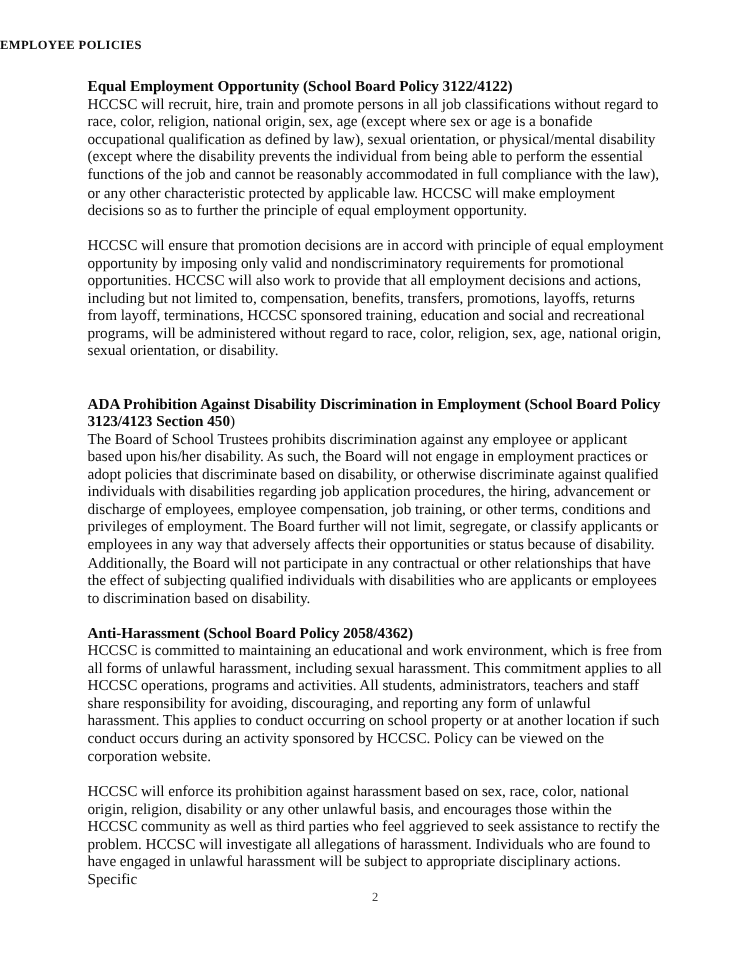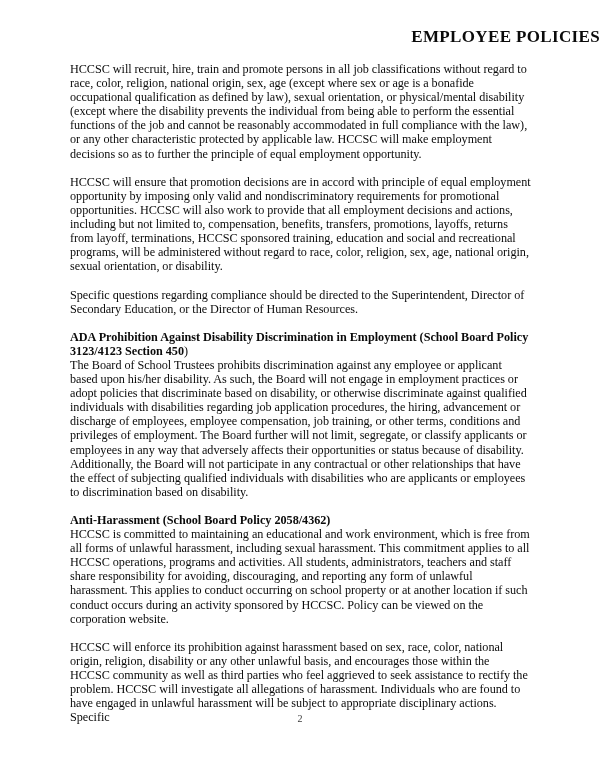--- a/index.html
+++ b/index.html
@@ -23,22 +23,22 @@
     width: 600px;
     height: 776px;
     background: #ffffff;
     overflow: hidden;
   }
   .doc-title {
     position: absolute;
     left: 0;
     top: 30px;
     width: 600px;
-    text-align: right;
-    font-size: 17px;
+    text-align: left;
+    font-size: 10px;
     font-weight: bold;
     letter-spacing: 0.35px;
     line-height: 14px;
   }
   .content {
     position: absolute;
     left: 70px;
     top: 62px;
     width: 461px;
   }
@@ -82,25 +82,27 @@
 </head>
 <body>
 
 <div class="page">
 
   <div class="doc-title">EMPLOYEE POLICIES</div>
 
   <div class="content">
 
     <div class="section">
+      <div class="heading">
+        <span>Equal Employment Opportunity (School Board Policy 3122/4122)</span><span class="paren-plain"></span>
+      </div>
       <p class="body-text">HCCSC will recruit, hire, train and promote persons in all job classifications without regard to race, color, religion, national origin, sex, age (except where sex or age is a bonafide occupational qualification as defined by law), sexual orientation, or physical/mental disability (except where the disability prevents the individual from being able to perform the essential functions of the job and cannot be reasonably accommodated in full compliance with the law), or any other characteristic protected by applicable law.  HCCSC will make employment decisions so as to further the principle of equal employment opportunity.</p>
       <div class="gap">&nbsp;</div>
       <p class="body-text">HCCSC will ensure that promotion decisions are in accord with principle of equal employment opportunity by imposing only valid and nondiscriminatory requirements for promotional opportunities.  HCCSC will also work to provide that all employment decisions and actions, including but not limited to, compensation, benefits, transfers, promotions, layoffs, returns from layoff, terminations, HCCSC sponsored training, education and social and recreational programs, will be administered without regard to race, color, religion, sex, age, national origin, sexual orientation, or disability.</p>
       <div class="gap">&nbsp;</div>
-      <p class="body-text">Specific questions regarding compliance should be directed to the Superintendent, Director of Secondary Education, or the Director of Human Resources.</p>
     </div>
 
     <div class="gap">&nbsp;</div>
 
     <div class="section">
       <div class="heading">
         <span>ADA Prohibition Against Disability Discrimination in Employment (School Board Policy 3123/4123 Section 450</span><span class="paren-plain">)</span>
       </div>
       <p class="body-text">The Board of School Trustees prohibits discrimination against any employee or applicant based upon his/her disability. As such, the Board will not engage in employment practices or adopt policies that discriminate based on disability, or otherwise discriminate against qualified individuals with disabilities regarding job application procedures, the hiring, advancement or discharge of employees, employee compensation, job training, or other terms, conditions and privileges of employment. The Board further will not limit, segregate, or classify applicants or employees in any way that adversely affects their opportunities or status because of disability. Additionally, the Board will not participate in any contractual or other relationships that have the effect of subjecting qualified individuals with disabilities who are applicants or employees to discrimination based on disability.</p>
     </div>

